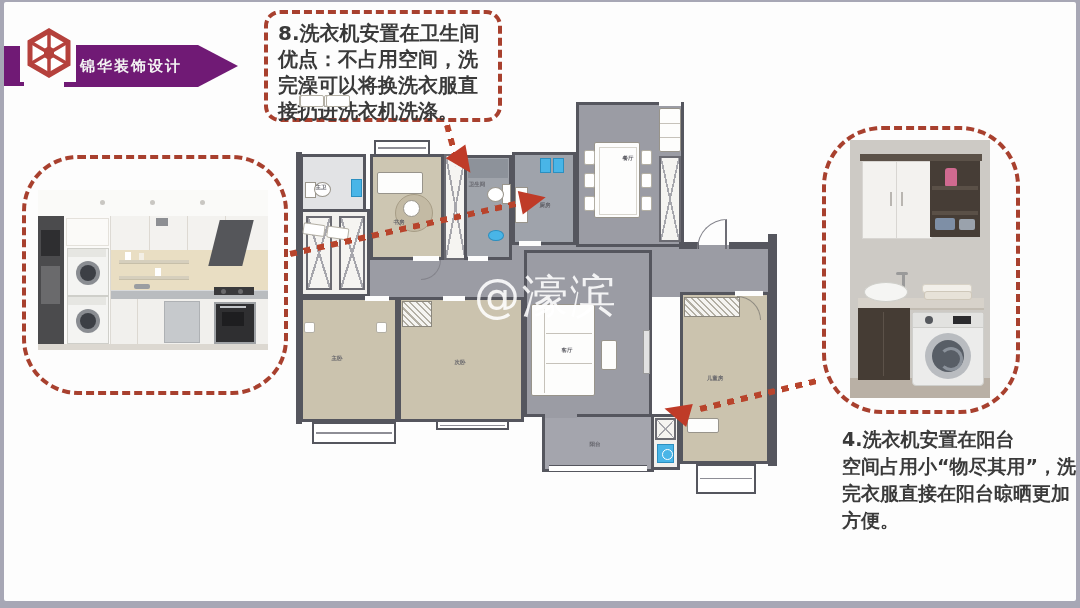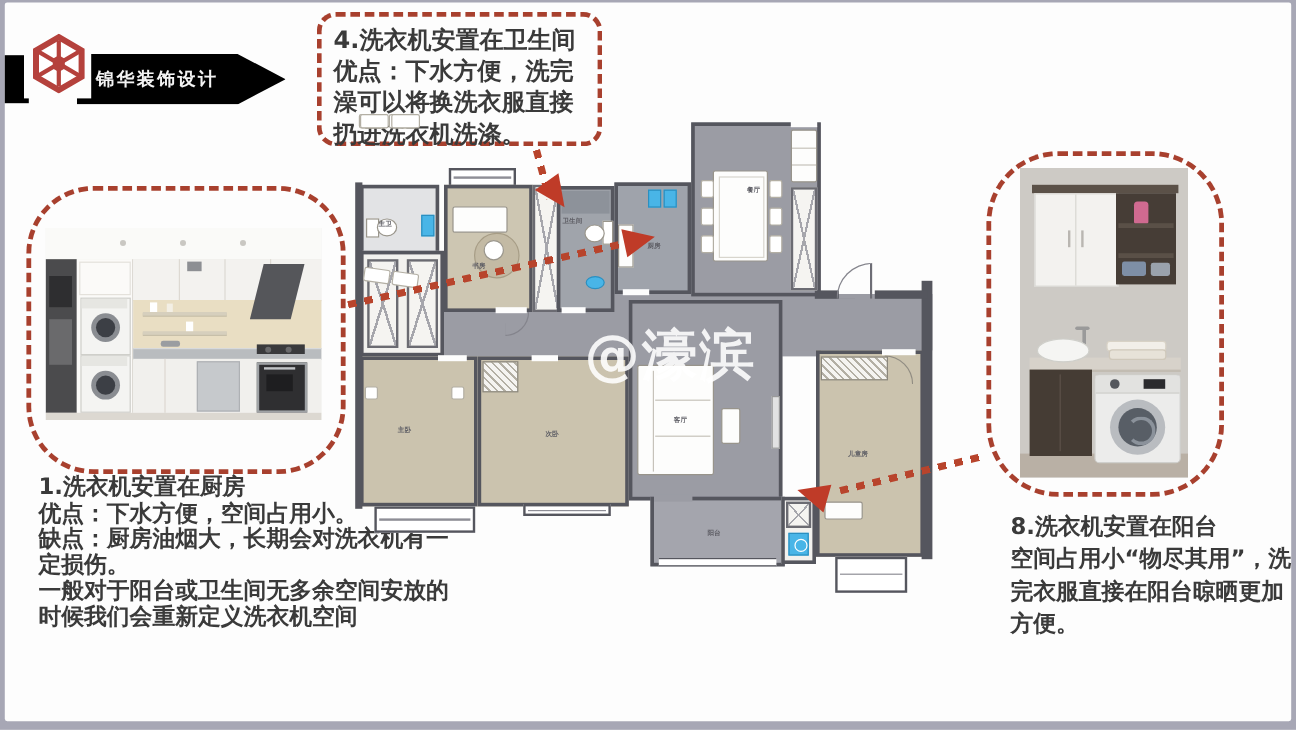--- a/index.html
+++ b/index.html
@@ -1,37 +1,37 @@
 <!DOCTYPE html>
 <html><head>
 <meta charset="utf-8">
 <style>
   html,body{margin:0;padding:0;width:1080px;height:608px;background:#a7a7b5;overflow:hidden;
     font-family:"DejaVu Sans",sans-serif;}
   .abs{position:absolute;}
   #slide{position:absolute;left:4px;top:2px;width:1072px;height:599px;background:#fdfdfd;border-radius:2px;}
   
-  .ribbon{position:absolute;background:#000000;}
+  .ribbon{position:absolute;background:#701a75;}
   .ribbon-main{left:60px;top:43px;width:174px;height:42px;
     clip-path:polygon(0 0,77% 0,100% 50%,77% 100%,0 100%);display:flex;align-items:center;}
   .brand-label{color:#f3f3f3;font-size:15px;font-weight:bold;letter-spacing:2px;padding-left:16px;}
   .logo-plate{position:absolute;left:16px;top:22px;width:56px;height:58px;background:#fdfdfd;}
   
   .dashedbox{position:absolute;border:4px dashed #a8402e;background:#fdfdfd;box-sizing:border-box;}
   .c4{left:260px;top:8px;width:238px;height:112px;border-radius:16px;padding:6px 10px;}
   .c4 .t,.c4 .b{font-size:20px;line-height:26px;font-weight:bold;color:#3a3a3a;}
   .ovalL{left:18px;top:153px;width:266px;height:240px;border-radius:56px;}
   .ovalR{left:818px;top:124px;width:198px;height:288px;border-radius:60px;}
   
   .blk{position:absolute;color:#3a3a3a;font-weight:bold;}
   .blk1{left:28px;top:394px;width:354px;font-size:19px;line-height:21.5px;}
   .blk2{left:838px;top:424px;width:236px;font-size:19px;line-height:27px;}
   .caption{position:absolute;left:828px;top:549px;font-size:19px;font-weight:500;color:#333;}
-  .watermark{position:absolute;left:483px;top:264px;font-size:46px;color:rgba(255,255,255,0.88);
-    letter-spacing:2px;z-index:6;font-weight:700;}
+  .watermark{position:absolute;left:470px;top:264px;font-size:46px;color:rgba(255,255,255,0.88);
+    letter-spacing:2px;z-index:6;font-weight:400;}
   
   #plan{position:absolute;left:291px;top:90px;width:494px;height:414px;z-index:1;}
   .room{position:absolute;border:3px solid #55565e;box-sizing:border-box;}
   .floor{position:absolute;}
   .wall{position:absolute;background:#55565e;}
   .gap{position:absolute;background:#fdfdfd;}
   .gapg{position:absolute;background:#9b9ca4;}
   .bay{position:absolute;background:#fff;border:2px solid #55565e;box-sizing:border-box;}
   .bay i{position:absolute;left:2px;right:2px;top:45%;height:1.5px;background:#8e8e96;}
   .xbox{border:2px solid #6b6b72;box-sizing:border-box;background:
@@ -70,22 +70,22 @@
     <polygon points="23,3 42,14 42,36 23,47 4,36 4,14" fill="#fff" stroke="#b5413c" stroke-width="5"></polygon>
     <g stroke="#b5413c" stroke-width="3.5">
       <line x1="23" y1="6" x2="23" y2="44"></line>
       <line x1="6" y1="15" x2="40" y2="35"></line>
       <line x1="6" y1="35" x2="40" y2="15"></line>
     </g>
     <polygon points="23,18 28,21 28,29 23,32 18,29 18,21" fill="#b5413c"></polygon>
   </svg>
 
   <div class="dashedbox c4">
-    <div class="t">4.洗衣机安置在卫生间</div>
-    <div class="b">优点：下水方便，洗完澡可以将换洗衣服直接扔进洗衣机洗涤。</div>
+    <div class="t">8.洗衣机安置在卫生间</div>
+    <div class="b">优点：不占用空间，洗完澡可以将换洗衣服直接扔进洗衣机洗涤。</div>
   </div>
 
   <div class="dashedbox ovalL"></div>
   <div id="kphoto">
     <div class="abs" style="left:0;top:0;width:230px;height:26px;background:#fafaf8;border-bottom:1px solid #eceae6;"></div>
     <div class="abs" style="left:62px;top:10px;width:5px;height:5px;border-radius:50%;background:#c9c7c2;"></div>
     <div class="abs" style="left:112px;top:10px;width:5px;height:5px;border-radius:50%;background:#c9c7c2;"></div>
     <div class="abs" style="left:162px;top:10px;width:5px;height:5px;border-radius:50%;background:#c9c7c2;"></div>
     <div class="abs" style="left:0;top:26px;width:26px;height:128px;background:#4b4b4d;">
       <div class="abs" style="left:3px;top:14px;width:19px;height:26px;background:#2e2e30;"></div>
@@ -299,25 +299,19 @@
     <div class="rlabel" style="left:420px;top:286px;">儿童房</div>
   </div>
 
   <div class="dots" style="left:443px;top:120px;width:42px;transform:rotate(75deg);"></div>
   <div class="ah ah-r" style="left:446px;top:148px;transform:rotate(55deg);"></div>
   <div class="dots" style="left:286px;top:249px;width:235px;transform:rotate(-12.5deg);"></div>
   <div class="ah ah-r" style="left:516px;top:186px;transform:rotate(-12deg);"></div>
   <div class="dots" style="left:696px;top:404px;width:124px;transform:rotate(-13.5deg);"></div>
   <div class="ah ah-l" style="left:660px;top:398px;transform:rotate(16deg);"></div>
 
-  <div class="blk blk1">
-    <div>1.洗衣机安置在厨房</div>
-    <div>优点：下水方便，空间占用小。</div>
-    <div>缺点：厨房油烟大，长期会对洗衣机有一定损伤。</div>
-    <div>一般对于阳台或卫生间无多余空间安放的时候我们会重新定义洗衣机空间</div>
-  </div>
   <div class="blk blk2">
-    <div>8.洗衣机安置在阳台</div>
+    <div>4.洗衣机安置在阳台</div>
     <div>空间占用小“物尽其用”，洗完衣服直接在阳台晾晒更加方便。</div>
   </div>
   <div class="watermark">@濠滨</div>
 
 </div>
 
 </body></html>

